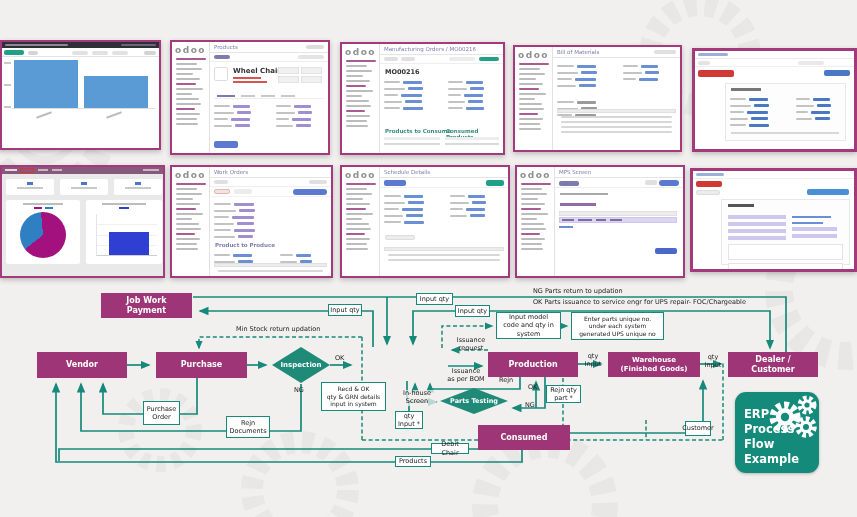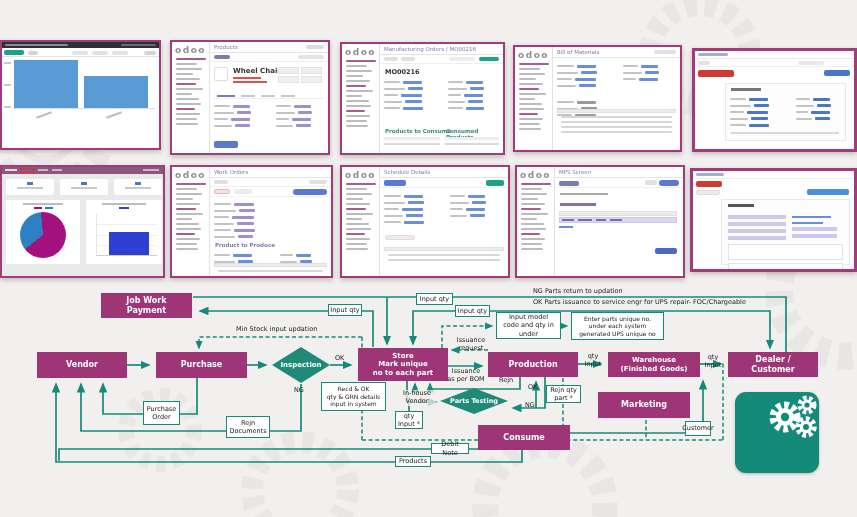--- a/index.html
+++ b/index.html
@@ -104,68 +104,64 @@
       <path d="M442,348 L442,326 L492,326" marker-end="url(#ah)"></path>
       <path d="M562,326 L567,326" marker-end="url(#ah)"></path>
     </g>
   </svg>
 
   <div class="fnode" style="left:101px;top:293px;width:91px;height:25px;">Job Work
 Payment</div>
   <div class="fnode" style="left:37px;top:352px;width:90px;height:26px;">Vendor</div>
   <div class="fnode" style="left:156px;top:352px;width:91px;height:26px;">Purchase</div>
   <div class="diamond" style="left:272px;top:347px;width:58px;height:36px;font-size:7px;">Inspection</div>
-  <div class="fnode" style="left:358px;top:348px;width:90px;height:33px;font-size:7px;">Store
-Mark unique
-no to each part</div>
   <div class="fnode" style="left:608px;top:352px;width:92px;height:25px;font-size:7px;">Warehouse
 (Finished Goods)</div>
   <div class="fnode" style="left:488px;top:352px;width:90px;height:25px;">Production</div>
   <div class="fnode" style="left:728px;top:352px;width:90px;height:25px;">Dealer /
 Customer</div>
-  <div class="fnode" style="left:598px;top:392px;width:92px;height:26px;">Marketing</div>
-  <div class="fnode" style="left:478px;top:425px;width:92px;height:25px;">Consume</div>
+  <div class="fnode" style="left:478px;top:425px;width:92px;height:25px;">Consumed</div>
   <div class="diamond" style="left:440px;top:388px;width:68px;height:26px;font-size:6.5px;">Parts Testing</div>
 
   <div class="tag" style="left:328px;top:304px;width:34px;height:12px;">Input qty</div>
   <div class="tag" style="left:416px;top:293px;width:37px;height:12px;">Input qty</div>
   <div class="tag" style="left:455px;top:305px;width:35px;height:12px;">Input qty</div>
   <div class="tag" style="left:143px;top:401px;width:37px;height:24px;">Purchase
 Order</div>
   <div class="tag" style="left:226px;top:416px;width:44px;height:22px;">Rejn
 Documents</div>
   <div class="tag" style="left:321px;top:382px;width:65px;height:29px;font-size:6px;">Recd &amp; OK
 qty &amp; GRN details
 input in system</div>
   <div class="tag" style="left:395px;top:411px;width:28px;height:18px;">qty
 Input *</div>
   <div class="tag" style="left:496px;top:312px;width:65px;height:27px;">Input model
 code and qty in
-under</div>
+system</div>
   <div class="tag" style="left:571px;top:312px;width:93px;height:28px;font-size:6px;">Enter parts unique no.
 under each system
 generated UPS unique no</div>
   <div class="tag" style="left:546px;top:385px;width:35px;height:18px;">Rejn qty
 part *</div>
   <div class="tag" style="left:685px;top:421px;width:26px;height:15px;">Customer</div>
-  <div class="tag" style="left:431px;top:443px;width:38px;height:11px;">Debit Note</div>
+  <div class="tag" style="left:431px;top:443px;width:38px;height:11px;">Debit Chair</div>
   <div class="tag" style="left:395px;top:456px;width:36px;height:11px;">Products</div>
 
-  <div class="lbl" style="left:236px;top:326px;">Min Stock input updation</div>
+  <div class="lbl" style="left:236px;top:326px;">Min Stock return updation</div>
   <div class="lbl" style="left:335px;top:355px;">OK</div>
   <div class="lbl" style="left:294px;top:387px;">NG</div>
   <div class="lbl" style="left:533px;top:288px;">NG Parts return to updation</div>
   <div class="lbl" style="left:533px;top:299px;">OK Parts issuance to service engr for UPS repair- FOC/Chargeable</div>
   <div class="lbl c" style="left:453px;top:337px;width:36px;">Issuance
 request</div>
   <div class="lbl c" style="left:445px;top:368px;width:42px;">Issuance
 as per BOM</div>
   <div class="lbl" style="left:499px;top:377px;">Rejn</div>
   <div class="lbl c" style="left:398px;top:390px;width:38px;background:rgba(241,240,239,.75);">In-house
-Vendor</div>
+Screen</div>
   <div class="lbl" style="left:528px;top:384px;">OK</div>
   <div class="lbl" style="left:525px;top:402px;">NG</div>
   <div class="lbl c" style="left:580px;top:353px;width:26px;">qty
 Input</div>
   <div class="lbl c" style="left:700px;top:354px;width:26px;">qty
 Input</div>
 
   <div class="badge">
     <svg width="52" height="46" style="position:absolute;right:2px;top:3px;">
       <g>
@@ -173,20 +169,23 @@
         <circle cx="20" cy="22" r="9" fill="#fff"></circle>
           <circle cx="20" cy="22" r="4.2" fill="#148a7a"></circle>
         <circle cx="42" cy="10" r="7" fill="none" stroke="#fff" stroke-width="5" stroke-dasharray="3.4 2.4"></circle>
         <circle cx="42" cy="10" r="5.4" fill="#fff"></circle>
           <circle cx="42" cy="10" r="2.6" fill="#148a7a"></circle>
         <circle cx="41" cy="32" r="8" fill="none" stroke="#fff" stroke-width="5.5" stroke-dasharray="3.6 2.6"></circle>
         <circle cx="41" cy="32" r="6.2" fill="#fff"></circle>
           <circle cx="41" cy="32" r="3" fill="#148a7a"></circle>
       </g>
     </svg>
+    <div class="badge-text">ERP
+Process Flow
+Example</div>
   </div>
 
   <div class="shot" style="left:0;top:40px;width:161px;height:110px;">
     <div style="height:6px;background:#2f2f3a;">
       <div style="float:left;width:40%;height:2px;background:#8a8a95;margin:2px 3px;border-radius:1px;"></div>
       <div style="float:right;width:22%;height:2px;background:#6a6a75;margin:2px 3px;border-radius:1px;"></div>
     </div>
     <div style="height:9px;border-bottom:1px solid #e3e3e3;position:relative;">
       <div class="chip" style="left:2px;top:2px;width:20px;height:5px;background:#21a089;"></div>
       <div class="chip" style="left:26px;top:2.5px;width:10px;height:4px;background:#d4d4d4;"></div>

